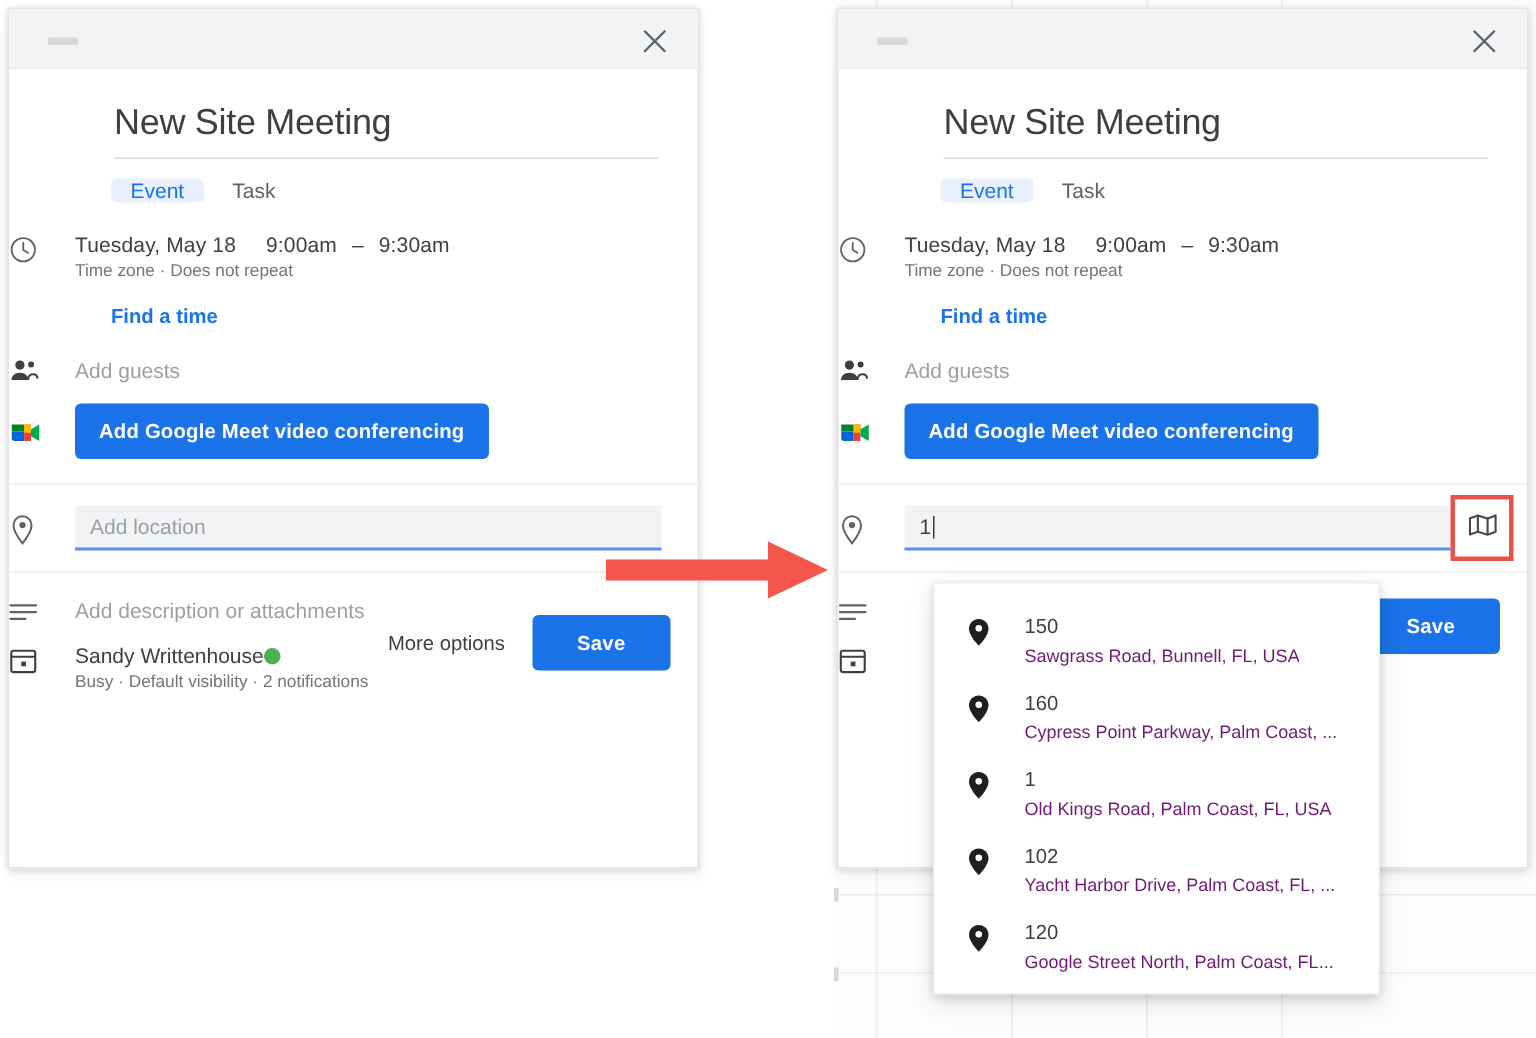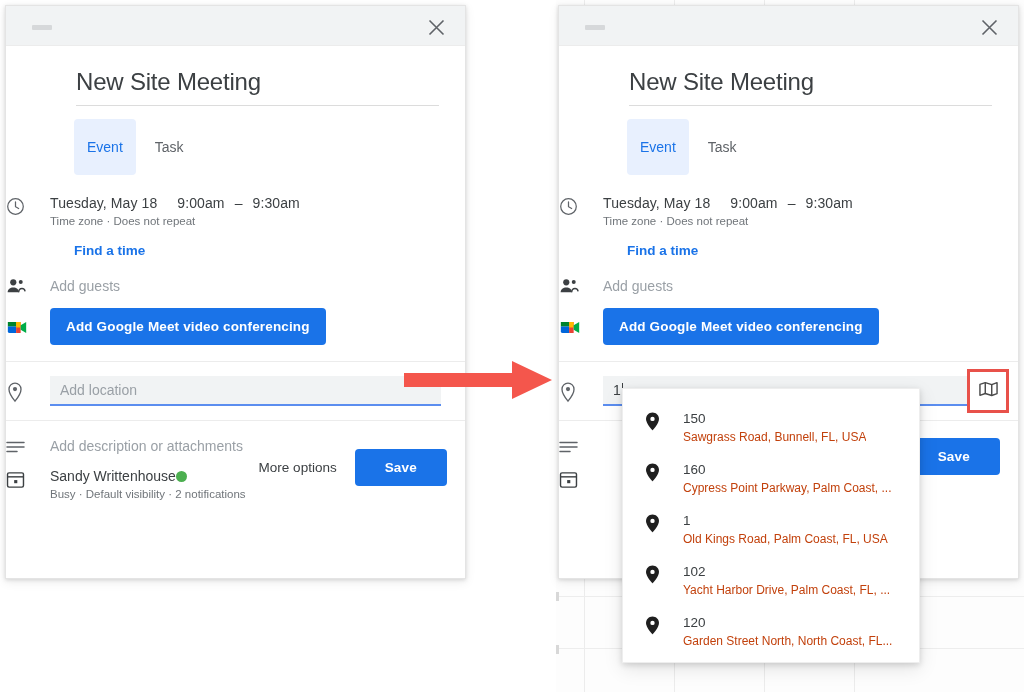--- a/index.html
+++ b/index.html
@@ -60,21 +60,21 @@
   .evt-title {
     font-size: 24px; color: #3c4043; font-weight: 400;
     letter-spacing: -0.2px;
     padding-bottom: 9px;
     border-bottom: 1px solid #dcdcdc;
   }
 
   
   .tabs { display: flex; align-items: center; gap: 6px; padding: 13px 0 0 68px; }
   .tab {
-    font-size: 14px; padding: 20px 13px; border-radius: 4px; cursor: pointer;
+    font-size: 14px; padding: 0 13px; border-radius: 4px; cursor: pointer;
     color: #5f6368;
   }
   .tab.active { background: #e8f0fe; color: #1a73e8; font-weight: 500; }
 
   
   .row { display: flex; padding-right: 24px; position: relative; }
   .row-icon {
     width: 44px; flex: 0 0 44px; display: flex; justify-content: flex-start;
     padding-top: 2px; color: #3c4043;
   }
@@ -149,21 +149,21 @@
     position: absolute; left: 622px; top: 388px; width: 298px; height: 275px;
     background: #fff; border: 1px solid #eeeeee;
     box-shadow: 0 2px 6px rgba(0,0,0,0.14), 0 6px 18px rgba(0,0,0,0.10);
     padding: 12px 0 10px 0; z-index: 30;
   }
   .sug-item { display: flex; padding: 8px 16px 8px 22px; cursor: pointer; align-items: flex-start; }
   .sug-pin { width: 38px; flex: 0 0 38px; padding-top: 3px; }
   .sug-text { min-width: 0; }
   .sug-main { font-size: 13.5px; color: #3c4043; }
   .sug-sub {
-    font-size: 12px; color: #c2410c; margin-top: 3px;
+    font-size: 12px; color: #701a75; margin-top: 3px;
     white-space: nowrap; overflow: hidden; text-overflow: ellipsis; max-width: 220px;
   }
 
   
   .arrow { position: absolute; left: 404px; top: 358px; z-index: 40; }
 </style>
 </head>
 <body>
 
 <div id="root">
@@ -494,21 +494,21 @@
 
     <div class="sug-item">
       <span class="sug-pin">
         <svg width="15" height="19" viewBox="0 0 15 19">
           <path d="M7.5 0.6C3.9 0.6 1 3.5 1 7.1c0 4.8 6.5 11.3 6.5 11.3S14 11.9 14 7.1C14 3.5 11.1 0.6 7.5 0.6z" fill="#1f1f1f"></path>
           <circle cx="7.5" cy="6.9" r="2.2" fill="#ffffff"></circle>
         </svg>
       </span>
       <span class="sug-text">
         <span class="sug-main">120</span>
-        <span class="sug-sub" style="display:block">Garden Street North, North Coast, FL...</span>
+        <span class="sug-sub" style="display:block">Google Street North, Palm Coast, FL...</span>
       </span>
     </div>
 
   </div>
 
   <div class="arrow">
     <svg width="150" height="44" viewBox="0 0 150 44">
       <path d="M0 15 H108 V3 L148 22 L108 41 V29 H0 Z" fill="#f4564c"></path>
     </svg>
   </div>

